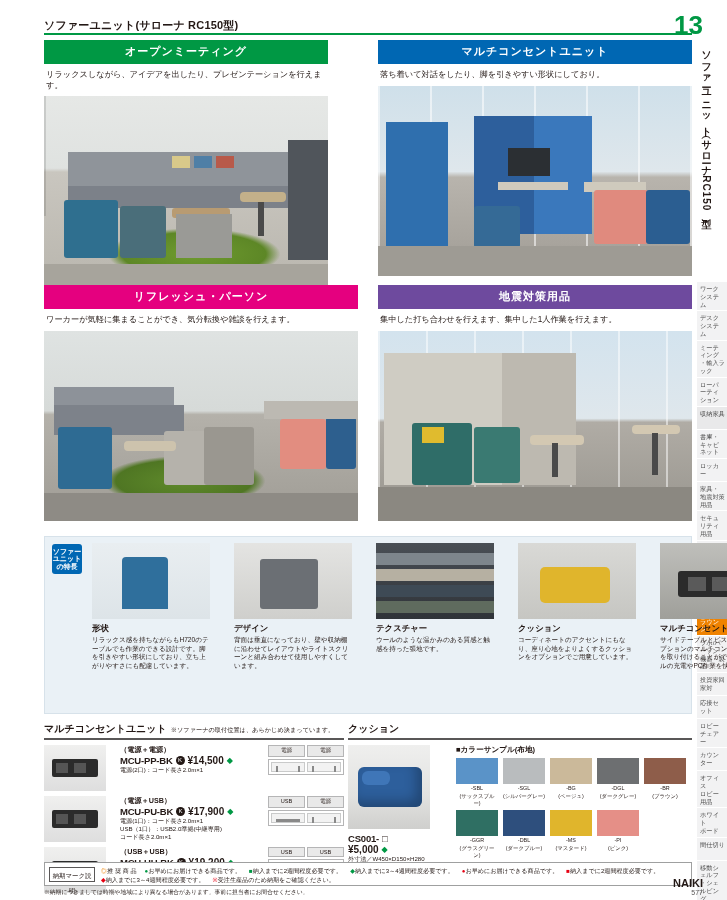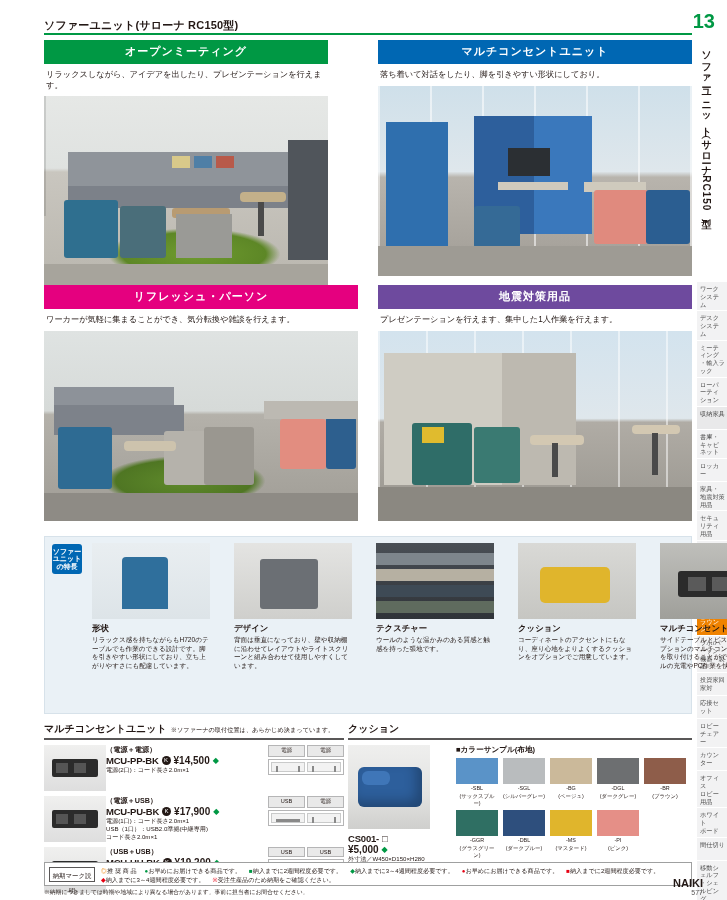--- a/index.html
+++ b/index.html
@@ -14,22 +14,22 @@
     font-size:9px;
   }
   .page { position:relative; width:727px; height:900px; }
 
   
   .page-title {
     position:absolute; left:44px; top:18px;
     font-size:11px; font-weight:bold; letter-spacing:.2px;
   }
   .page-num {
-    position:absolute; right:12px; top:10px;
-    font-size:20px; font-weight:bold; color:#009844;
+    position:absolute; right:24px; top:10px;
+    font-size:26px; font-weight:bold; color:#009844;
   }
   .green-rule {
     position:absolute; left:44px; top:33px; width:648px; height:2px;
     background:#009844;
   }
 
   
   .v-title {
     position:absolute; right:14px; top:44px;
     writing-mode:vertical-rl;
@@ -80,21 +80,21 @@
   .feat { width:118px; }
   .feat-img { width:118px; height:76px; background:#ccc; overflow:hidden; position:relative; }
   .feat-title { font-size:8.4px; font-weight:bold; margin:4px 0 2px; }
   .feat-text { font-size:6.6px; line-height:1.32; }
 
   
   .bl { position:absolute; left:44px; top:722px; width:300px; }
   .sec-title { font-size:10px; font-weight:bold; }
   .sec-note { font-size:6.2px; margin-left:4px; font-weight:normal; }
   .sec-rule { height:2px; background:#595757; margin-top:2px; }
-  .row { display:flex; gap:0; margin-top:5px; }
+  .row { display:flex; gap:14px; margin-top:5px; }
   .prod-img { width:62px; height:46px; background:#dcdcdc; position:relative; overflow:hidden; }
   .prod-info { flex:1; }
   .prod-kind { font-size:7.2px; font-weight:bold; }
   .code-line { display:flex; align-items:center; gap:3px; }
   .code { font-size:9.5px; font-weight:bold; letter-spacing:-.2px; }
   .dot-k {
     display:inline-block; width:9px; height:9px; border-radius:50%;
     background:#231815; color:#fff; font-size:6px; line-height:9px; text-align:center;
   }
   .price { font-size:10px; font-weight:bold; }
@@ -254,21 +254,21 @@
       <div style="position:absolute;left:80px;top:110px;width:52px;height:10px;background:#cdc3ad;border-radius:4px;"></div>
       <div style="position:absolute;left:236px;top:88px;width:46px;height:50px;background:#e28d80;border-radius:3px;"></div>
       <div style="position:absolute;left:282px;top:86px;width:30px;height:52px;background:#2d5f8e;border-radius:3px;"></div>
       <div style="position:absolute;left:220px;top:70px;width:94px;height:18px;background:#bcb9b2;"></div>
       <div style="position:absolute;left:0;top:162px;width:314px;height:28px;background:#8e8b85;"></div>
     </div>
   </div>
 
   <div class="scene" style="left:378px; top:285px; width:314px;">
     <div class="scene-head" style="background:#6e4a9e;">地震対策用品</div>
-    <div class="scene-desc">プレゼンテーションを行えます、集中した1人作業を行えます。</div>
+    <div class="scene-desc">集中した打ち合わせを行えます、集中した1人作業を行えます。</div>
     <div class="scene-photo" style="height:190px;">
       <div class="ph" style="background:linear-gradient(180deg,#d3e3ee 0%,#dfe7ec 46%,#b0aca5 48%,#98958e 100%);"></div>
       <div class="ph" style="background:repeating-linear-gradient(90deg,rgba(255,255,255,.5) 0 2px,rgba(255,255,255,0) 2px 48px);"></div>
       <div style="position:absolute;left:6px;top:22px;width:118px;height:132px;background:#cfccc3;"></div>
       <div style="position:absolute;left:124px;top:22px;width:74px;height:132px;background:#bdb9b0;"></div>
       <div style="position:absolute;left:34px;top:92px;width:60px;height:62px;background:#2f6d68;border-radius:3px;"></div>
       <div style="position:absolute;left:96px;top:96px;width:46px;height:56px;background:#3a7a72;border-radius:3px;"></div>
       <div style="position:absolute;left:44px;top:96px;width:22px;height:16px;background:#e0bb2e;"></div>
       <div style="position:absolute;left:152px;top:104px;width:54px;height:10px;background:#d3c8b2;border-radius:4px;"></div>
       <div style="position:absolute;left:174px;top:112px;width:6px;height:34px;background:#4a4a4a;"></div>

